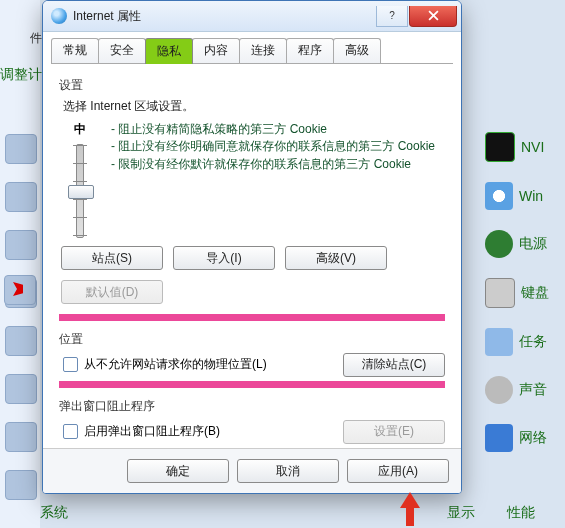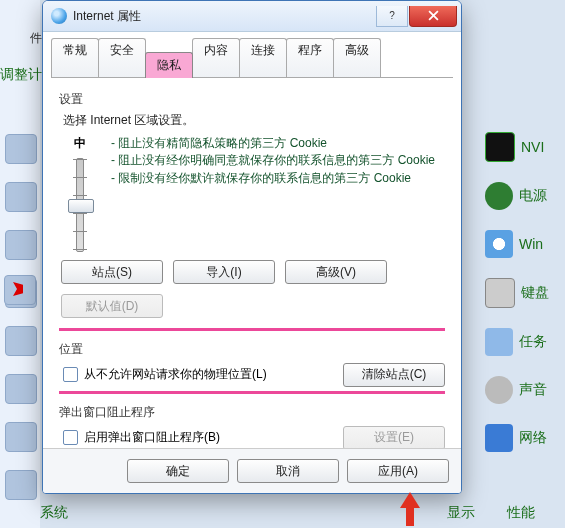--- a/index.html
+++ b/index.html
@@ -149,26 +149,25 @@
     padding:3px 11px 4px;
     border:1px solid #aaa;
     border-bottom:none;
     background:linear-gradient(#fdfdfd,#eef1f5);
     font-size:12px;color:#222;
     margin-right:-1px;
     border-radius:3px 3px 0 0;
     cursor:default;
   }
   .tab.active{
-    background:#f9a8d4;
+    background:#84cc16;
     position:relative;
     z-index:2;
     padding-top:4px;
     border-color:#888;
-    margin-top:14px;
   }
   .tabline{
     height:1px;background:#aaa;margin:0 8px; position:relative; top:-1px; z-index:1;
   }
 
   .panel{
     flex:1;
     padding:8px 16px 4px 16px;
     overflow:hidden;
   }
@@ -219,21 +218,21 @@
     background:linear-gradient(#fefefe,#e7eaee);
     font-size:12px;color:#222;
     border-radius:3px;
     display:inline-flex;align-items:center;justify-content:center;
     cursor:default;
   }
   .btn.disabled{color:#9a9a9a;border-color:#bbb;background:linear-gradient(#f5f5f5,#ececec);}
   .btn.right{margin-left:auto;}
 
   .group{
-    border-top:3px solid #ec4899;
+    border-top:7px solid #ec4899;
     padding-top:6px;margin-top:4px;
   }
   .checkbox-row{
     display:flex;align-items:center;gap:6px;margin:4px 0 4px 4px;font-size:12px;
   }
   .chk{
     width:13px;height:13px;border:1px solid #6a8bb5;background:#fff;border-radius:2px;
     display:inline-flex;align-items:center;justify-content:center;
   }
 
@@ -271,27 +270,27 @@
   <div class="ico"></div>
   <div class="ico"></div>
   <div class="ico"></div>
 </div>
 
 <div class="right-col">
   <div class="right-item nvi">
     <span class="ico"></span>
     <span class="lab">NVI</span>
   </div>
+  <div class="right-item win">
+    <span class="ico"></span>
+    <span class="lab">Win</span>
+  </div>
   <div class="right-item pwr">
     <span class="ico"></span>
     <span class="lab">电源</span>
-  </div>
-  <div class="right-item win">
-    <span class="ico"></span>
-    <span class="lab">Win</span>
   </div>
   <div class="right-item kbd">
     <span class="ico"></span>
     <span class="lab">键盘</span>
   </div>
   <div class="right-item task">
     <span class="ico"></span>
     <span class="lab">任务</span>
   </div>
   <div class="right-item snd">

